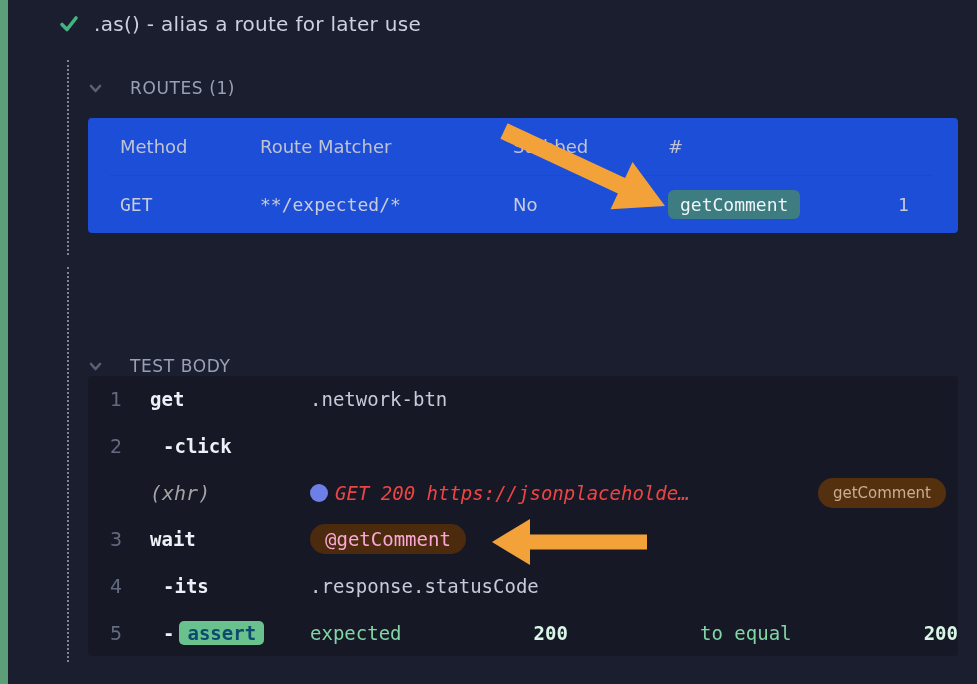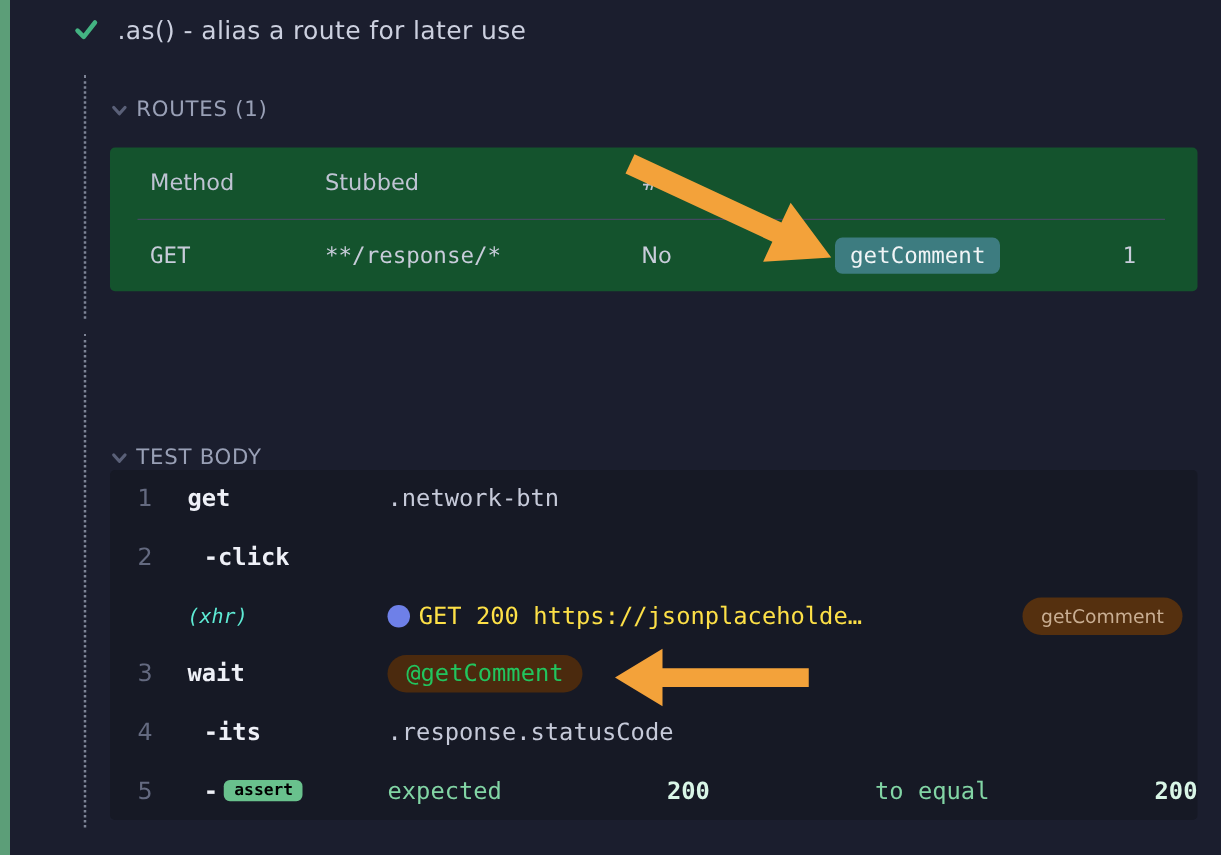--- a/index.html
+++ b/index.html
@@ -27,33 +27,33 @@
   .dotted-line {
     position: absolute; left: 67px; width: 0;
     border-left: 2px dotted #7e8496;
   }
   .dotted-a { top: 60px; height: 195px; }
   .dotted-b { top: 267px; height: 395px; }
 
   
   .section-header {
     position: absolute; left: 88px;
-    display: flex; align-items: center; gap: 6px;
+    display: flex; align-items: center; gap: 27px;
     color: #99a0b6; font-size: 17px; letter-spacing: 0.6px;
     cursor: pointer;
   }
   .sh-routes { top: 78px; }
   .sh-before { top: 281px; }
   .sh-body   { top: 356px; }
 
   
   .table-panel {
     position: absolute; left: 88px; top: 118px;
     width: 870px; height: 115px;
-    background: #14532d; border-radius: 4px;
+    background: #1d4ed8; border-radius: 4px;
     color: #c8ccda; font-size: 18px;
   }
   .t-row {
     display: grid;
     grid-template-columns: 140px 253px 155px 230px auto;
     align-items: center;
     padding-left: 32px;
   }
   .t-head { height: 57px; color: #bfc3d3; }
   .t-divider { height: 1px; background: #434960; margin: 0 26px 0 22px; }
@@ -78,41 +78,41 @@
   .cmd-row { flex: 1; display: flex; align-items: center; cursor: pointer; }
   .cmd-num {
     width: 34px; text-align: right; flex: none;
     color: #646a80; font-size: 19px;
     font-family: "DejaVu Sans", sans-serif;
   }
   .cmd-col { margin-left: 28px; width: 160px; flex: none; display: flex; align-items: center; }
   .cmd-name { color: #eef0f7; font-weight: bold; font-size: 19px; }
   .cmd-msg { flex: 1; display: flex; align-items: center; color: #c6cad9; font-size: 19px; }
   .child-indent { padding-left: 13px; }
-  .xhr-label { color: #5eead4; font-size: 16px; font-style: italic; }
-  .xhr-msg { color: #fde047; }
+  .xhr-label { color: #a3a3a3; font-size: 20px; font-style: italic; }
+  .xhr-msg { font-style: italic; color: #ef4444; }
   .blue-dot {
     width: 18px; height: 18px; border-radius: 50%;
     background: #6e80e8; margin-right: 7px; flex: none;
   }
   .xhr-badge {
     margin-left: auto; margin-right: 12px;
     background: #55300f; color: #c9ae93;
     font-family: "DejaVu Sans", sans-serif; font-size: 15px;
     padding: 6px 15px; border-radius: 17px;
     font-style: normal; cursor: pointer;
   }
   .wait-badge {
-    background: #4b2a0e; color: #22c55e;
+    background: #4b2a0e; color: #f9a8d4;
     font-size: 19px; padding: 4px 15px; border-radius: 18px;
     cursor: pointer;
   }
   .assert-badge {
-    background: #69c18d; color: #000000; font-weight: bold;
-    font-size: 13px; padding: 1px 8px; border-radius: 5px;
+    background: #69c18d; color: #0c4a6e; font-weight: bold;
+    font-size: 19px; padding: 1px 8px; border-radius: 5px;
     margin-left: 5px;
   }
   .assert-msg { color: #82d5a5; justify-content: space-between; }
   .assert-msg b { color: #d9f6e7; font-weight: bold; }
   .assert-msg span { margin-right: 14px; }
 
   .arrow-overlay {
     position: absolute; left: 0; top: 0;
     pointer-events: none;
   }
@@ -141,27 +141,28 @@
       <svg width="15" height="15" viewBox="0 0 15 15">
         <path d="M3 5 L7.5 10 L12 5" fill="none" stroke="#5a6078" stroke-width="2.6" stroke-linecap="round" stroke-linejoin="round"></path>
       </svg>
     </span>
     <span>ROUTES (1)</span>
   </div>
 
   <div class="table-panel">
     <div class="t-row t-head">
       <span>Method</span>
+      <span>Route Matcher</span>
       <span>Stubbed</span>
       <span>#</span>
     </div>
     <div class="t-divider"></div>
     <div class="t-row t-data">
       <span class="mono">GET</span>
-      <span class="mono">**/response/*</span>
+      <span class="mono">**/expected/*</span>
       <span>No</span>
       <span class="alias-badge">getComment</span>
       <span class="mono">1</span>
     </div>
   </div>
 
 
   <div class="section-header sh-body">
     <span style="display:flex">
       <svg width="15" height="15" viewBox="0 0 15 15">

